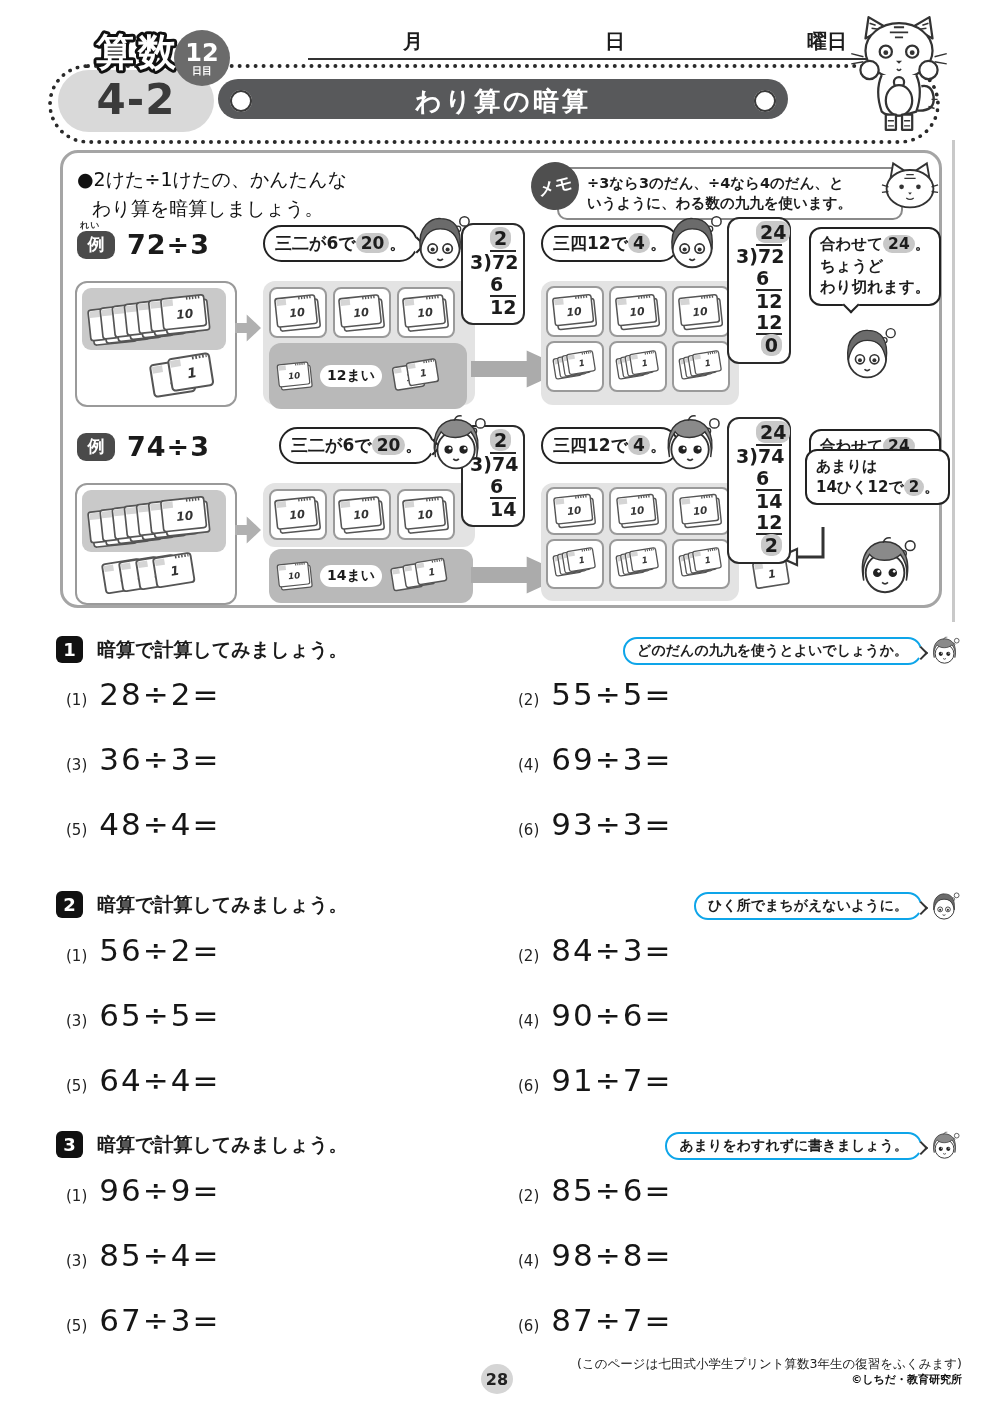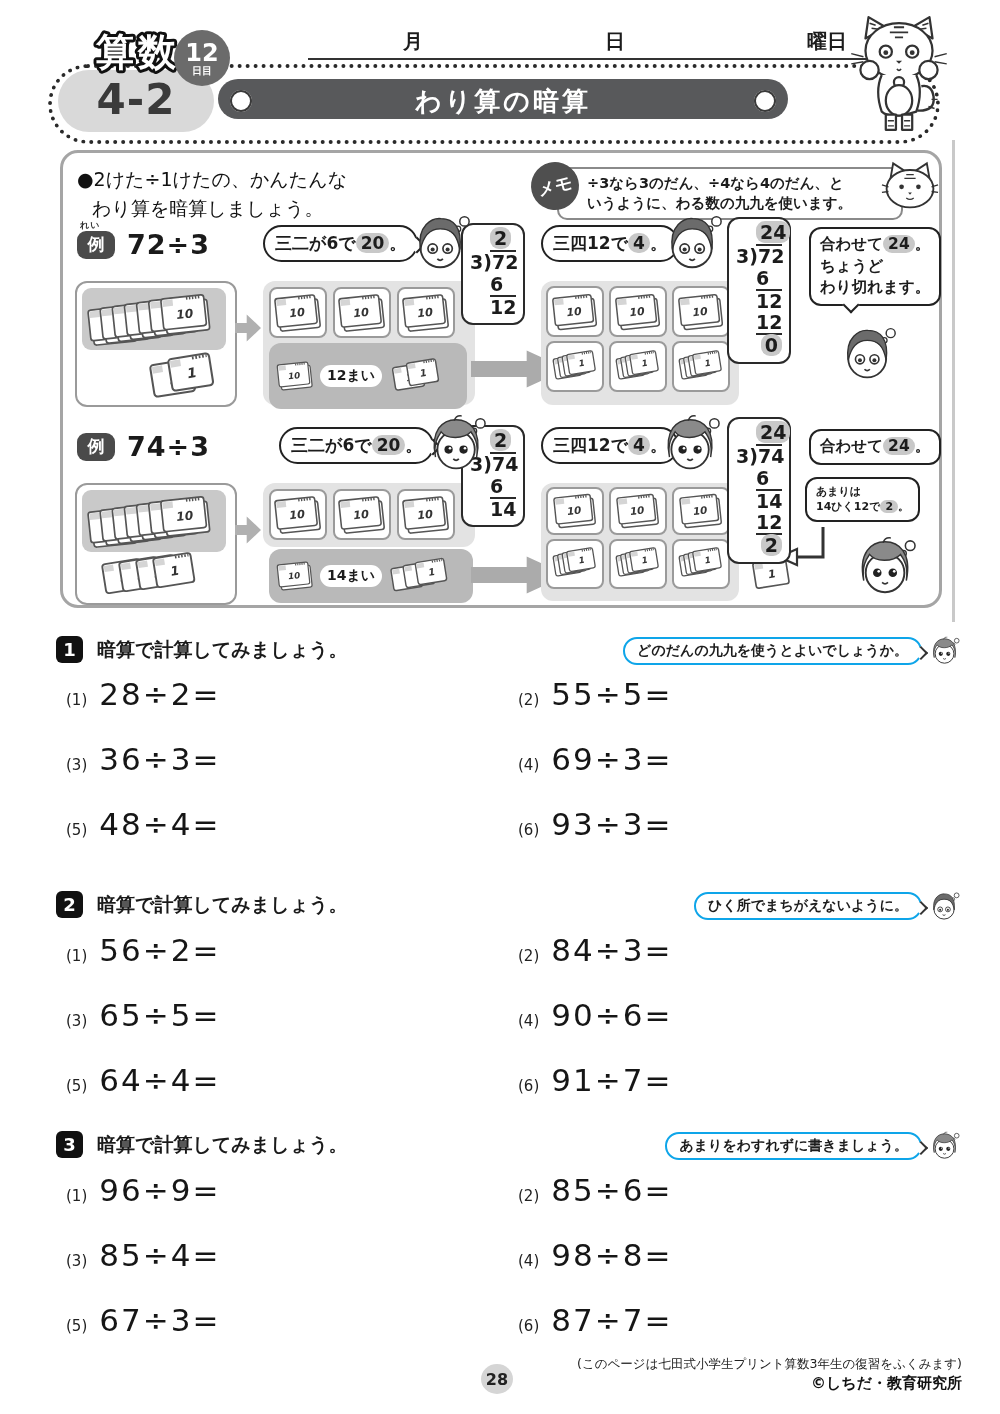--- a/index.html
+++ b/index.html
@@ -105,21 +105,21 @@
   .prob { display:flex; align-items:baseline; }
   .pnum { font-size:15px; margin-right:12px; color:#222; }
   .pexpr { font-size:31px; color:#161616; letter-spacing:2px; }
 
   
   .pagenum { position:absolute; left:481px; top:1364px; width:32px; height:30px; background:#d5d5d5;
     border-radius:50%; display:flex; align-items:center; justify-content:center;
     font-size:16px; font-weight:bold; color:#222; }
   .footnote { position:absolute; right:38px; top:1356px; text-align:right; line-height:1.35; }
   .footnote .n1 { font-size:12.5px; color:#222; }
-  .footnote .n2 { font-size:15px; font-weight:bold; color:#111; }
+  .footnote .n2 { font-size:11px; font-weight:bold; color:#111; }
 
   svg text { font-family:"DejaVu Sans","Liberation Sans",sans-serif; }
 </style>
 </head>
 <body>
 
 <svg width="0" height="0" style="position:absolute">
   <defs>
     <symbol id="card10" viewBox="0 0 60 48">
       <g transform="rotate(-6 30 24)" fill="#fff" stroke="#555" stroke-width="1.8">
@@ -525,21 +525,21 @@
           </div>
       </div>
     </div>
     <svg style="position:absolute;left:686px;top:400px;" width="46" height="42" viewBox="0 0 50 42">
         <use href="#card1" width="50" height="42"></use>
       </svg>
 
     <div class="bubble multi" style="left:746px;top:276px;">
       <div><span>合わせて</span><span class="hlc">24</span><span>。</span></div>
     </div>
-    <div class="bubble multi" style="left:742px;top:324px;font-size:11px;">
+    <div class="bubble multi" style="left:742px;top:296px;font-size:15px;">
       <div>あまりは</div>
       <div><span>14ひく12で</span><span class="hlc">2</span><span>。</span></div>
     </div>
     <svg style="position:absolute;left:706px;top:372px;z-index:1;" width="64" height="50" viewBox="0 0 64 50">
       <path d="M54 2 L54 32 L26 32" fill="none" stroke="#333" stroke-width="3"></path>
       <path d="M28 24 L10 32 L28 40 Z" fill="#fff" stroke="#333" stroke-width="2.2"></path>
     </svg>
     <svg class="face" style="left:792px;top:384px;" width="62" height="60">
         <use href="#girlface"></use>
       </svg>

